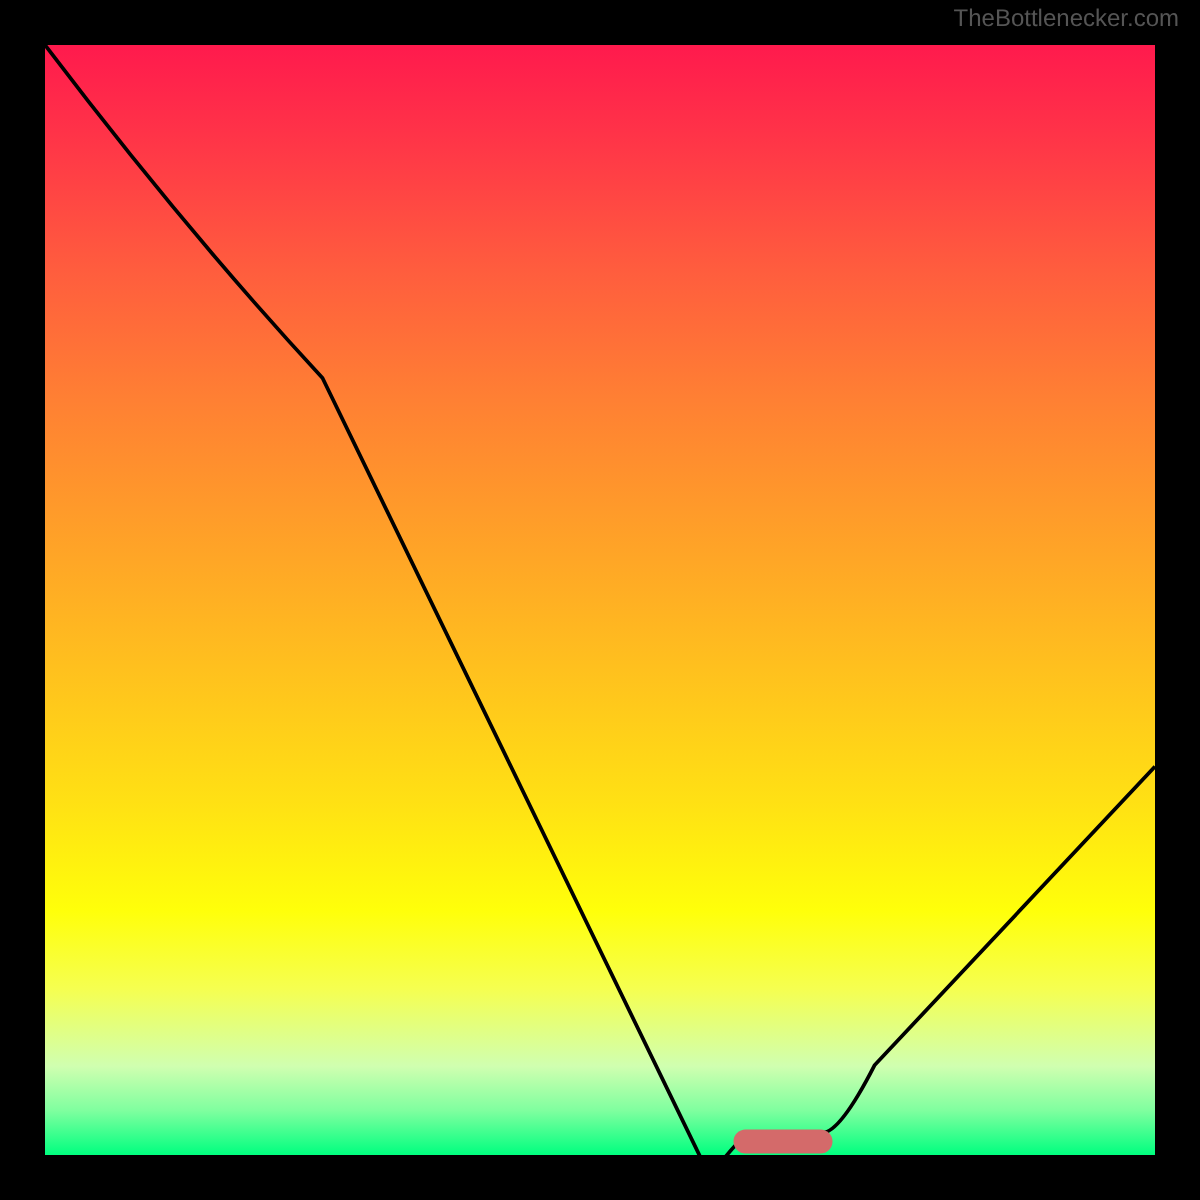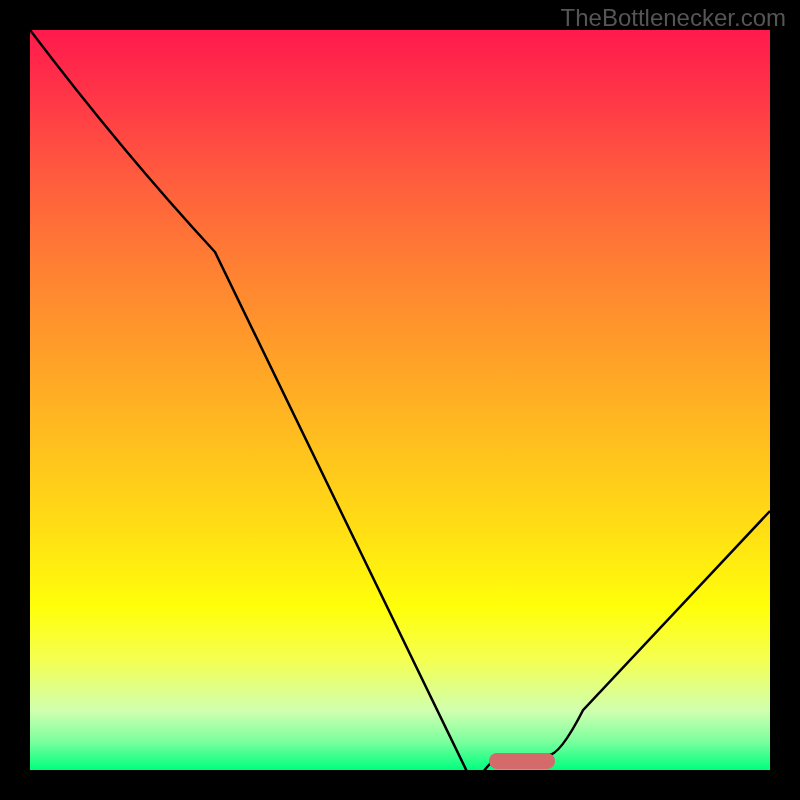--- a/index.html
+++ b/index.html
@@ -9,21 +9,21 @@
     height: 800px;
     background: #000;
     position: relative;
     font-family: Arial, sans-serif;
   }
   .watermark {
     position: absolute;
     top: 4px;
     right: 14px;
     color: #555;
-    font-size: 24px;
+    font-size: 16px;
     font-weight: 500;
     z-index: 10;
   }
   .plot-area {
     position: absolute;
     top: 30px;
     left: 30px;
     width: 740px;
     height: 740px;
     background: linear-gradient(to bottom,

